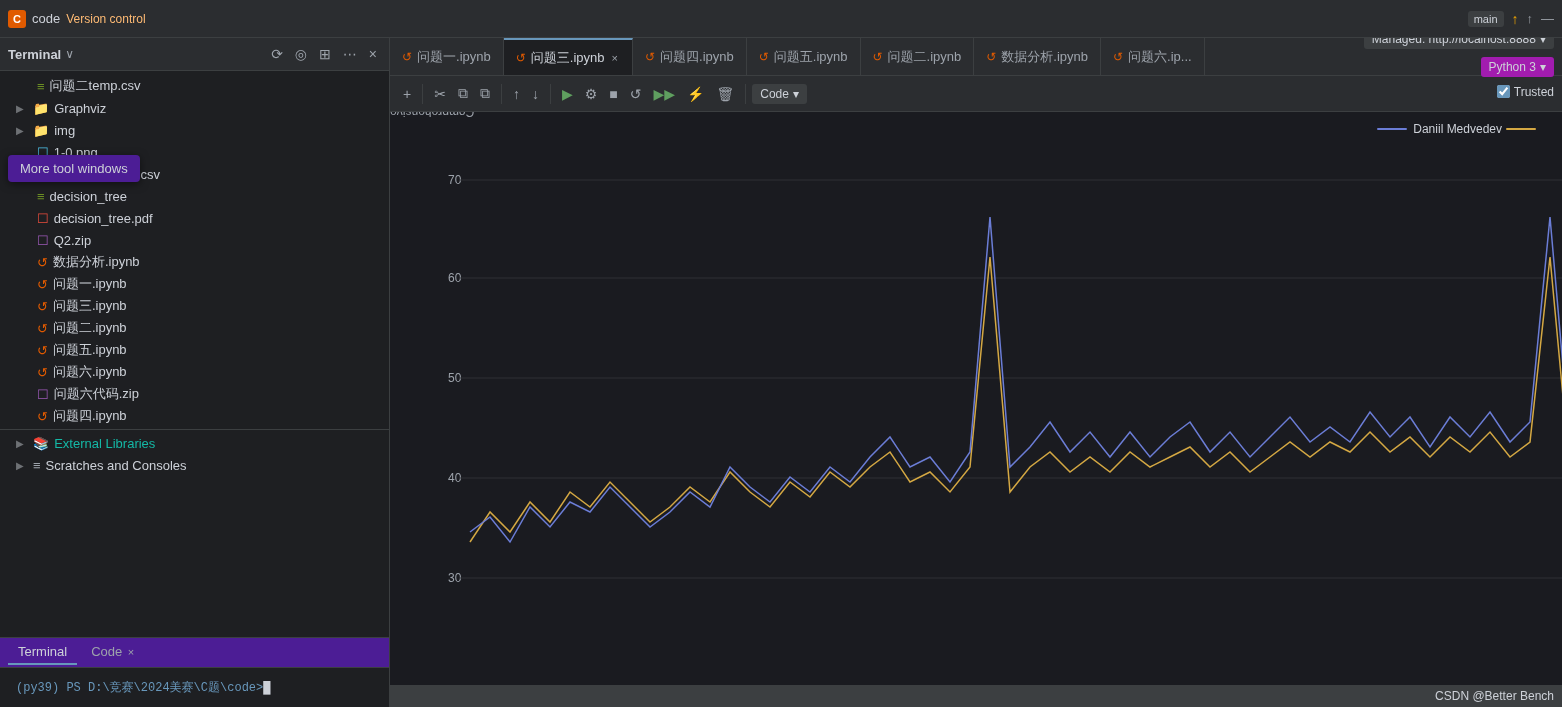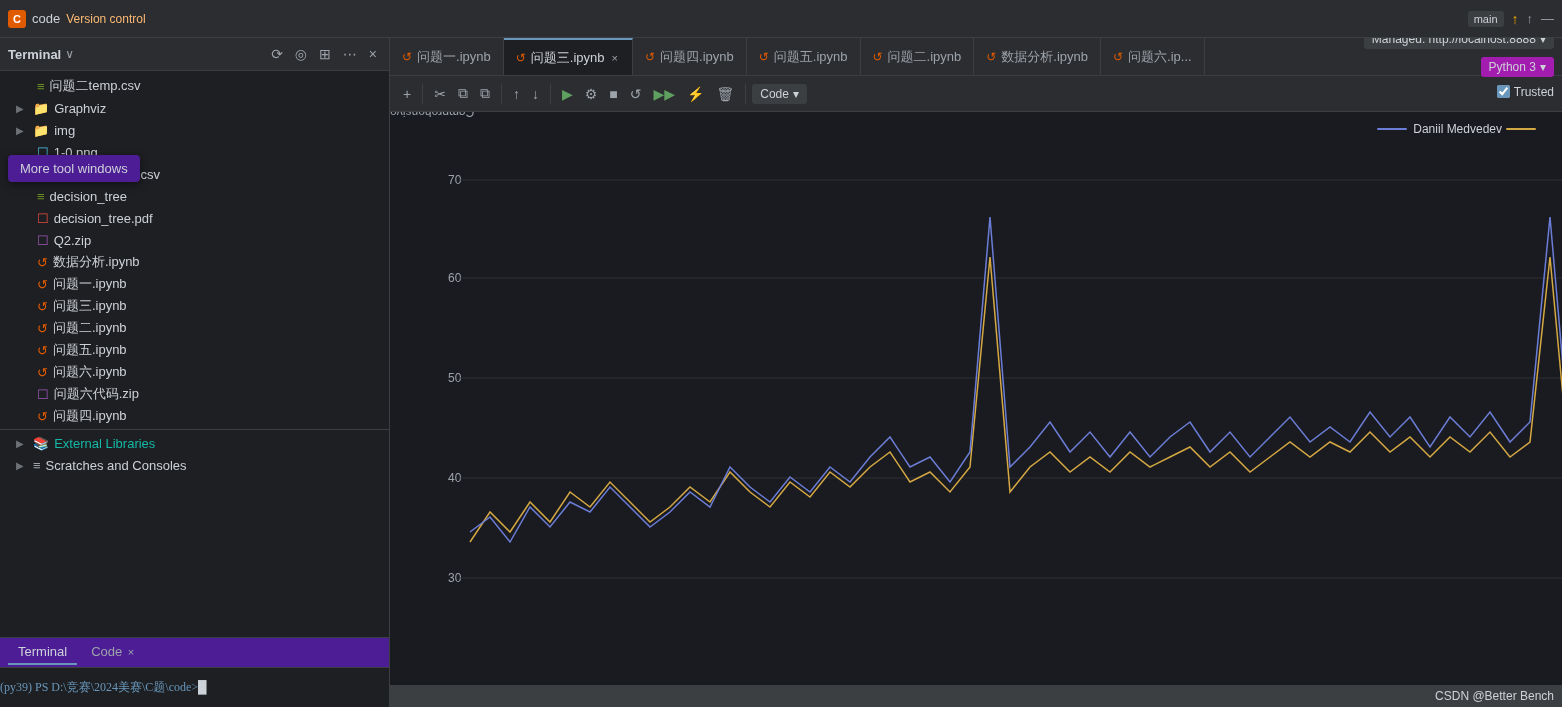--- a/index.html
+++ b/index.html
@@ -192,22 +192,22 @@
       color: #cdd1d8;
       border-bottom: 2px solid #6897bb;
     }
     .close-tab-btn {
       background: none; border: none; color: #9da3ab;
       cursor: pointer; font-size: 11px; padding: 0 2px;
     }
     .bottom-content {
       flex: 1;
       background: #1e1f22;
-      padding: 4px 0;
-      font-family: Liberation Serif, serif;
+      padding: 4px 16px;
+      font-family: Liberation Mono, monospace;
       font-size: 12px;
       color: #cdd1d8;
       display: flex;
       align-items: center;
     }
     .prompt-text { color: #6897bb; }
     .cursor { animation: blink 1s infinite; }
     @keyframes blink { 50% { opacity: 0; } }
 
     

